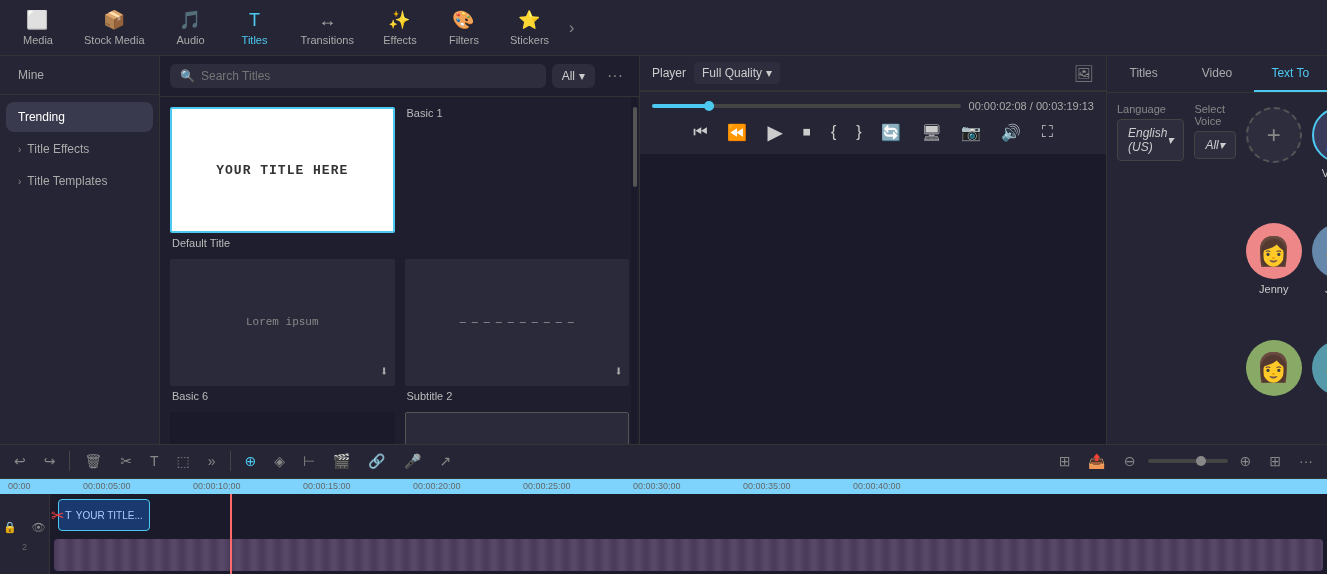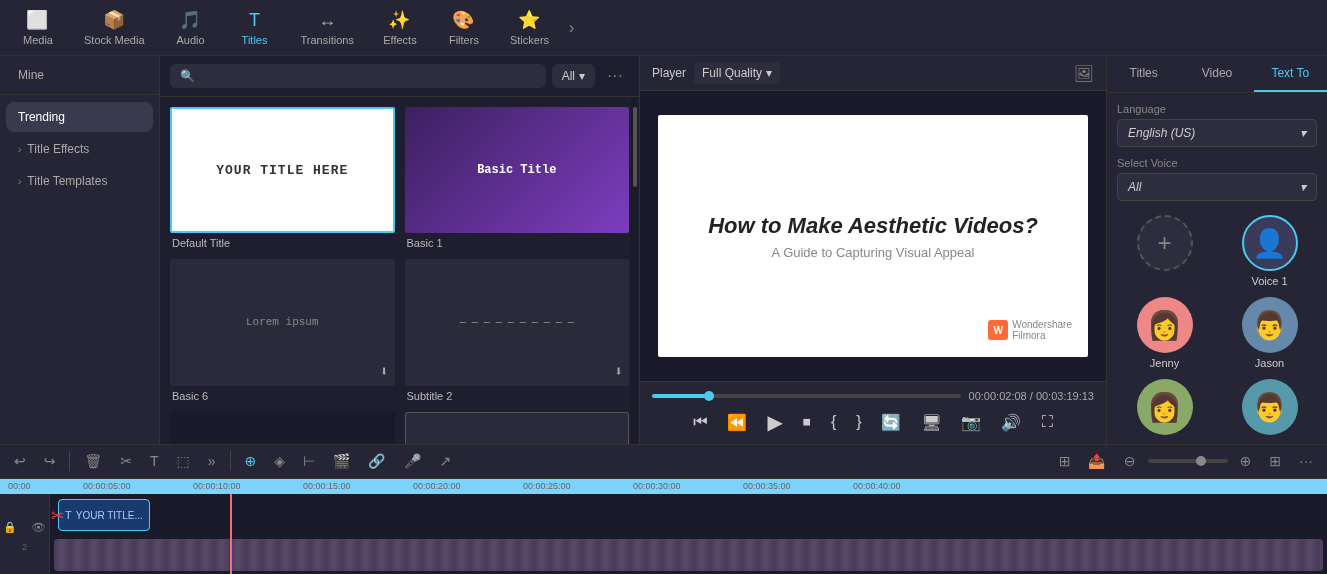--- a/index.html
+++ b/index.html
@@ -411,21 +411,21 @@
       cursor: pointer;
       border-bottom: 2px solid transparent;
     }
     .right-tab.active {
       color: #4cc9f0;
       border-bottom-color: #4cc9f0;
     }
     .right-content {
       padding: 10px;
       display: flex;
-      flex-direction: column;
+      flex-direction: row;
       gap: 10px;
       flex: 1;
       overflow-y: auto;
     }
     .right-section-label {
       font-size: 11px;
       color: #888;
       margin-bottom: 4px;
     }
     .right-select {
@@ -669,43 +669,39 @@
         <span class="chevron">›</span>
         <span>Title Templates</span>
       </div>
     </div>
   </div>
 
   <div class="titles-panel">
     <div class="search-bar">
       <div class="search-input-wrap">
         <span style="color:#888;">🔍</span>
+        <input class="search-input" type="text" placeholder="Search Titles" style="">
       </div>
       <div class="filter-dropdown">
         <span>All</span>
         <span>▾</span>
       </div>
       <button class="more-btn">···</button>
     </div>
 
     <div class="titles-grid" style="position:relative;">
 
       <div class="title-card">
         <div class="title-thumb default-title">
           <span class="default-title-text">YOUR TITLE HERE</span>
         </div>
         <span class="title-label">Default Title</span>
       </div>
 
       <div class="title-card">
-        <div class="title-thumb basic1">
-          <div class="basic1-thumb-img">
-            <span style="color:#fff;font-size:12px;font-weight:600;">Basic Title</span>
-          </div>
-        </div>
         <span class="title-label">Basic 1</span>
       </div>
 
       <div class="title-card">
         <div class="title-thumb basic6">
           <span class="basic6-text">Lorem ipsum</span>
           <span class="download-icon">⬇</span>
         </div>
         <span class="title-label">Basic 6</span>
       </div>
@@ -740,30 +736,20 @@
 
   <div class="player-panel">
     <div class="player-header">
       <span class="player-label">Player</span>
       <div class="quality-select">
         <span>Full Quality</span>
         <span>▾</span>
       </div>
       <div class="player-header-icons">
         <span class="player-header-icon">🖼</span>
-      </div>
-    </div>
-    <div class="player-viewport">
-      <div class="player-canvas">
-        <span class="player-main-title">How to Make Aesthetic Videos?</span>
-        <span class="player-subtitle">A Guide to Capturing Visual Appeal</span>
-        <div class="player-logo">
-          <div class="filmora-logo-icon">W</div>
-          <span class="filmora-text">Wondershare<br>Filmora</span>
-        </div>
       </div>
     </div>
     <div class="player-controls">
       <div class="progress-bar-row">
         <div class="progress-track">
           <div class="progress-fill"></div>
           <div class="progress-dot"></div>
         </div>
         <span class="time-display">
           <span>00:00:02:08</span>

